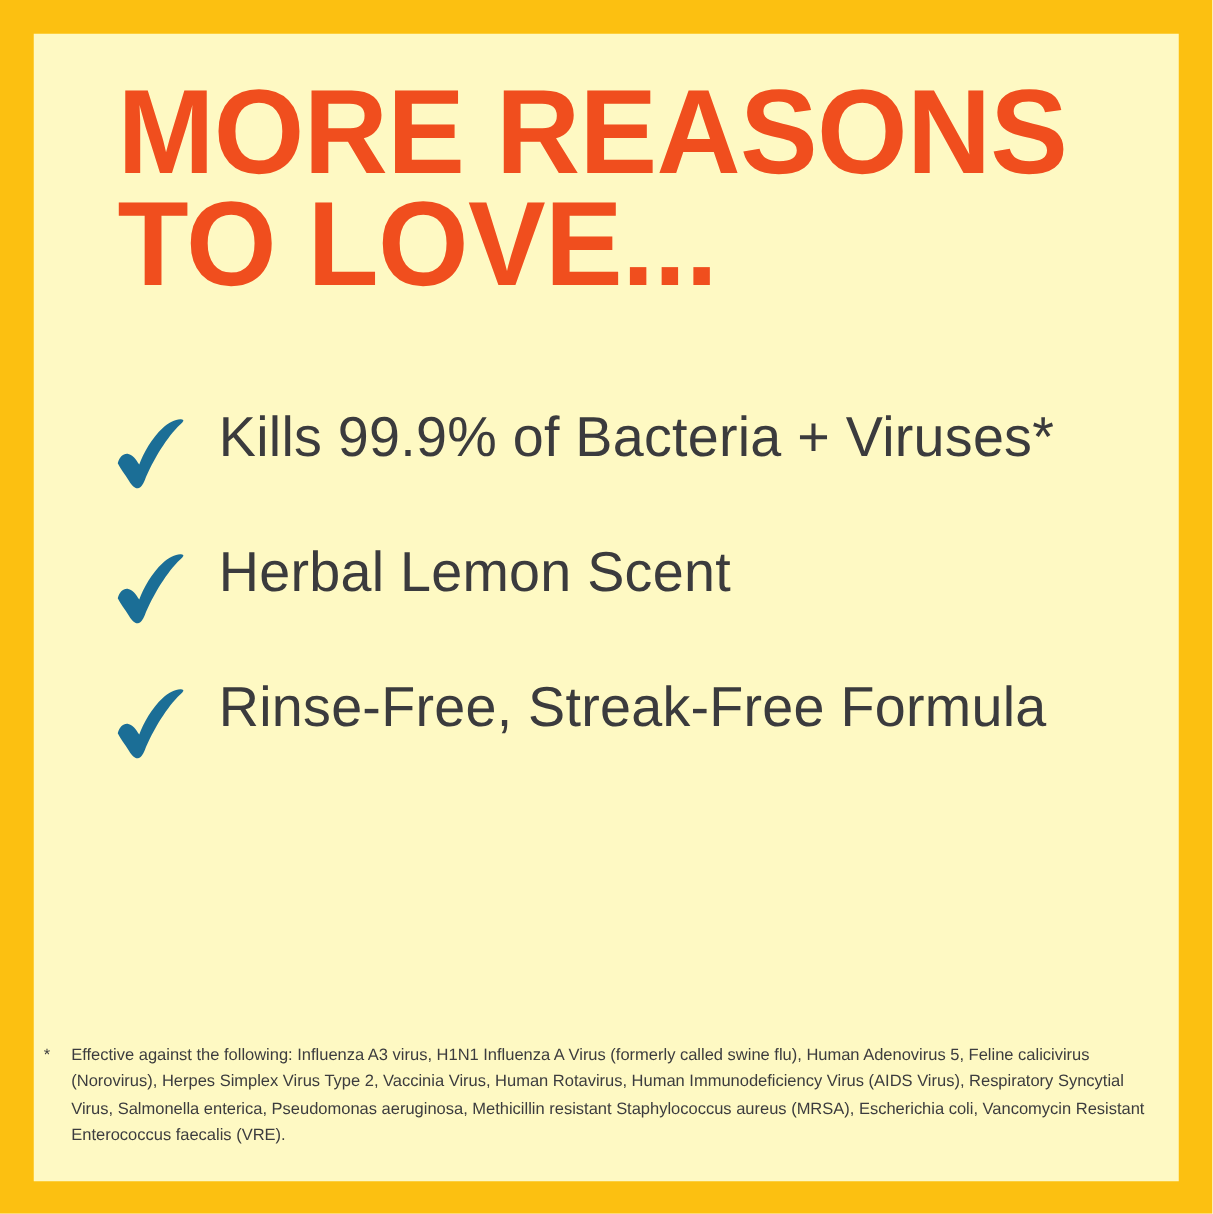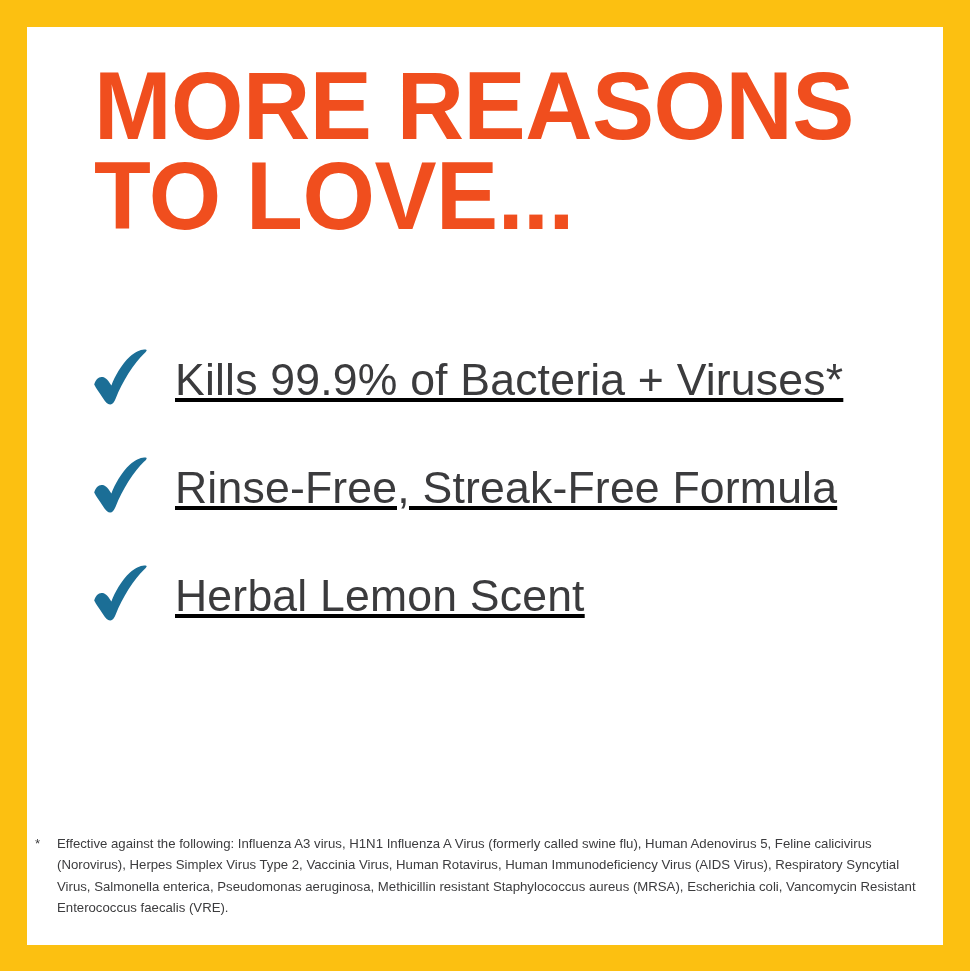--- a/index.html
+++ b/index.html
@@ -21,21 +21,21 @@
     box-sizing: border-box;
     background: #FCC011;          
     padding: 27px 27px 26px 27px;
     overflow: hidden;
   }
   .panel {
     position: relative;
     width: 100%;
     height: 100%;
     box-sizing: border-box;
-    background: #ffffff;          
+    background: #fef9c3;          
     overflow: hidden;
   }
 
   
   .headline {
     position: absolute;
     left: 67px;
     top: 34px;
     width: 830px;
     color: #F04E1E;
@@ -54,22 +54,20 @@
   .benefits {
     position: absolute;
     left: 62px;
     top: 299px;
     width: 860px;
   }
   .benefit-row {
     position: relative;
     height: 108px;
     display: flex;
-    align-items: center;
-    text-decoration: underline;
   }
   .check-wrap {
     flex: 0 0 auto;
     width: 86px;
     height: 80px;
     display: flex;
     align-items: center;
     justify-content: flex-start;
   }
   .check-wrap svg {
@@ -136,30 +134,30 @@
       </div>
 
 
 
       <div class="benefit-row">
         <span class="check-wrap">
           <svg viewBox="0 0 64 64" aria-hidden="true">
             <path d="M5.2 36.6 C6.5 31.6 9.8 28.4 13.6 29.1 C17.0 29.7 19.8 33.3 22.4 37.6 C25.6 28.9 32.6 16.2 41.0 8.6 C46.2 3.9 52.4 0.8 56.6 1.6 C58.6 2.0 57.6 3.4 55.2 5.6 C45.0 15.0 33.2 34.3 26.8 50.2 C25.4 53.7 23.6 56.3 21.4 56.6 C18.8 56.9 16.4 54.1 14.0 50.3 C10.8 45.2 7.2 41.0 5.2 36.6 Z" fill="#1B6E96"></path>
           </svg>
         </span>
-        <span class="benefit-text">Rinse-Free, Streak-Free Formula</span>
+        <span class="benefit-text">Herbal Lemon Scent</span>
       </div>
 
       <div class="benefit-row">
         <span class="check-wrap">
           <svg viewBox="0 0 64 64" aria-hidden="true">
             <path d="M5.2 36.6 C6.5 31.6 9.8 28.4 13.6 29.1 C17.0 29.7 19.8 33.3 22.4 37.6 C25.6 28.9 32.6 16.2 41.0 8.6 C46.2 3.9 52.4 0.8 56.6 1.6 C58.6 2.0 57.6 3.4 55.2 5.6 C45.0 15.0 33.2 34.3 26.8 50.2 C25.4 53.7 23.6 56.3 21.4 56.6 C18.8 56.9 16.4 54.1 14.0 50.3 C10.8 45.2 7.2 41.0 5.2 36.6 Z" fill="#1B6E96"></path>
           </svg>
         </span>
-        <span class="benefit-text">Herbal Lemon Scent</span>
+        <span class="benefit-text">Rinse-Free, Streak-Free Formula</span>
       </div>
 
     </div>
 
     <div class="footnote">
       <div class="footnote-body">
         <span class="footnote-star">*</span>
         <span>Effective against the following: Influenza A3 virus, H1N1 Influenza A Virus (formerly called swine flu), Human Adenovirus 5, Feline calicivirus (Norovirus), Herpes Simplex Virus Type 2, Vaccinia Virus, Human Rotavirus, Human Immunodeficiency Virus (AIDS Virus), Respiratory Syncytial Virus, Salmonella enterica, Pseudomonas aeruginosa, Methicillin resistant Staphylococcus aureus (MRSA), Escherichia coli, Vancomycin Resistant Enterococcus faecalis (VRE).</span>
       </div>
     </div>

